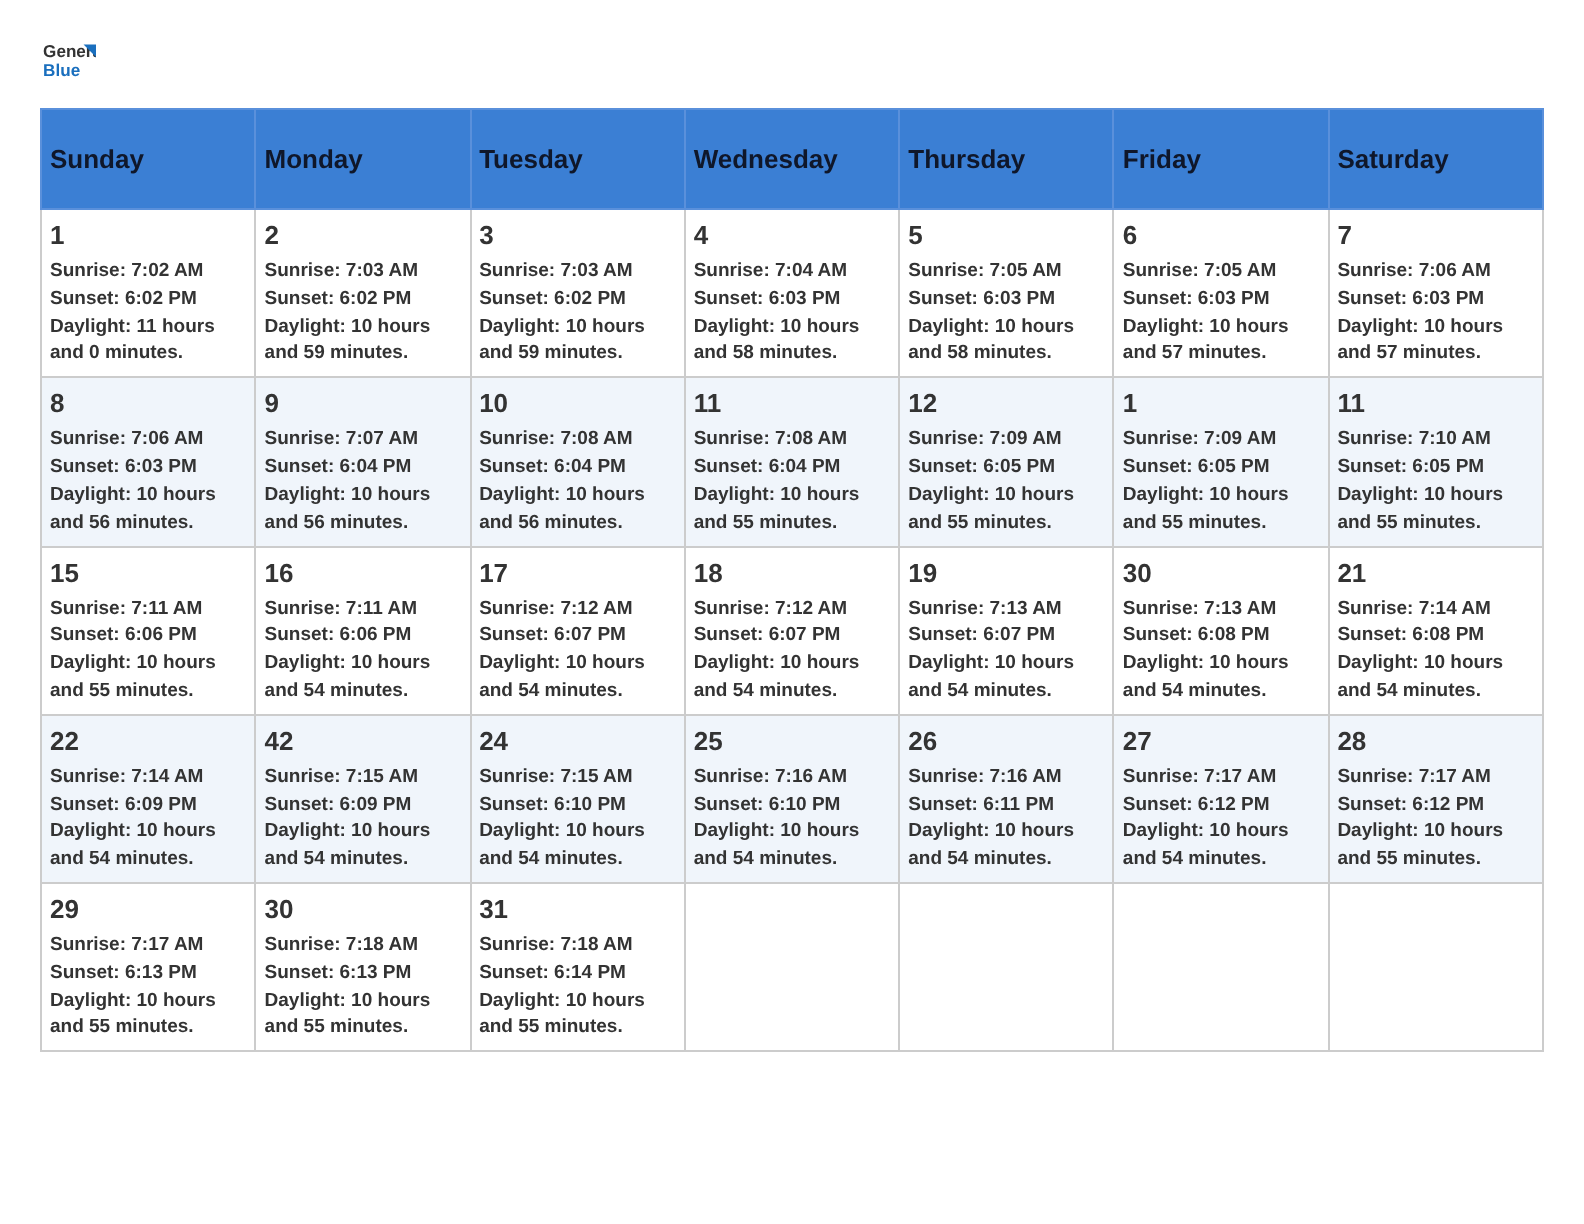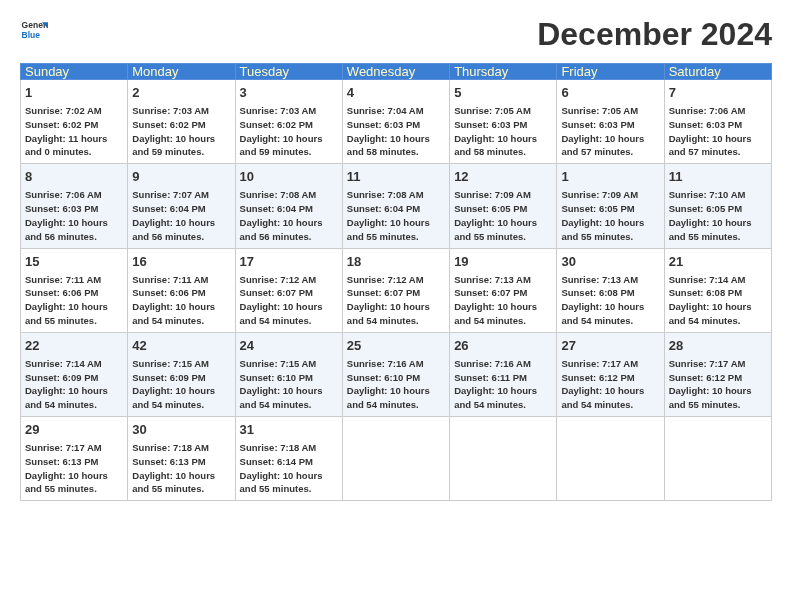--- a/index.html
+++ b/index.html
@@ -37,24 +37,24 @@
       font-size: 14px;
       color: #555;
     }
     table {
       width: 100%;
       border-collapse: collapse;
       table-layout: fixed;
     }
     thead tr th {
       background-color: #3b7fd4;
-      color: #fef9c3;
+      color: #0f172a;
       font-size: 13px;
-      font-weight: normal;
-      padding: 0 4px;
+      font-weight: bold;
+      padding: 17px 4px;
       text-align: left;
       border: 1px solid #5a90db;
     }
     tbody tr td {
       vertical-align: top;
       font-size: 10px;
       color: #333;
       padding: 4px 4px;
       border: 1px solid #ccc;
       line-height: 1.4;
@@ -84,21 +84,20 @@
   <div class="logo">
     <svg class="logo-icon" viewBox="0 0 36 36">
       <rect x="0" y="0" width="36" height="36" fill="white"></rect>
       <text x="2" y="16" font-size="11" font-weight="bold" fill="#333" font-family="Arial">General</text>
       <text x="2" y="28" font-size="11" font-weight="bold" fill="#1a6fbe" font-family="Arial">Blue</text>
       <polygon points="28,8 36,8 36,16" fill="#1a6fbe"></polygon>
     </svg>
 
   </div>
   <div class="title-block">
-    <div class="main-title">December 2024</div>
   </div>
 </div>
 
 <table>
   <thead>
     <tr>
     <th>Sunday</th>
         <th>Monday</th>
         <th>Tuesday</th>
         <th>Wednesday</th>

